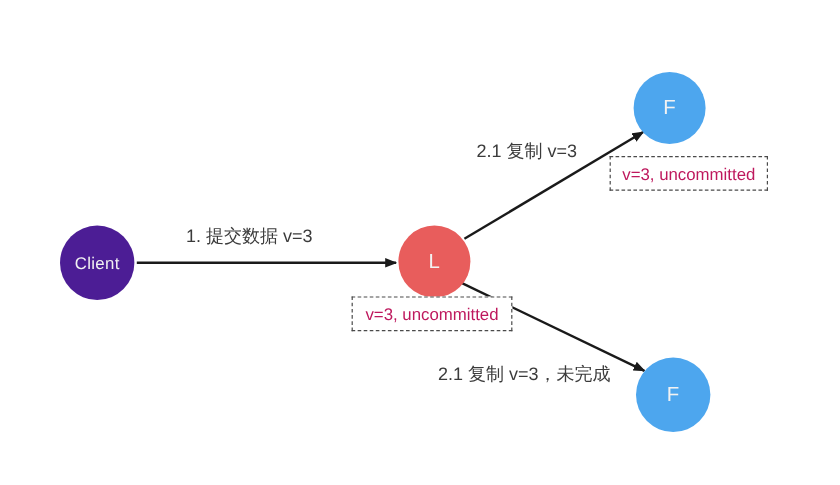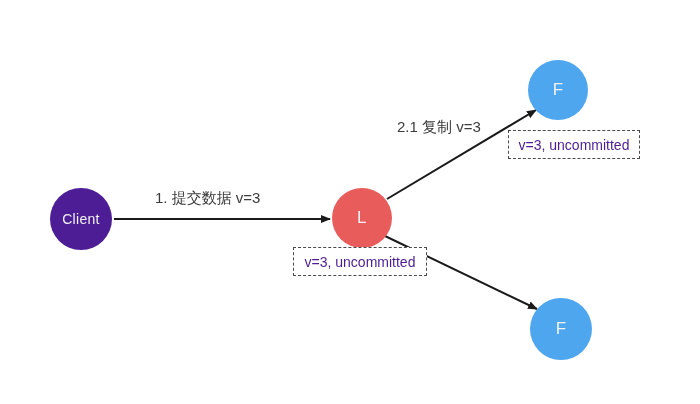--- a/index.html
+++ b/index.html
@@ -73,21 +73,21 @@
     white-space: nowrap;
     line-height: 1.2;
   }
   .label-client-leader { left: 155px; top: 189px; text-align: center; }
   .label-replicate-top { left: 397px; top: 118px; }
   .label-replicate-bottom { left: 365px; top: 304px; }
   .state-box {
     position: absolute;
     border: 1.5px dashed #4a4a4a;
     background: #ffffff;
-    color: #4c1d95;
+    color: #be185d;
     font-size: 14px;
     display: flex;
     align-items: center;
     justify-content: center;
     white-space: nowrap;
     box-sizing: border-box;
   }
   .state-box-leader {
     left: 293px;
     top: 247px;
@@ -130,20 +130,21 @@
   </div>
 
   <div class="node node-follower-bottom">
     <span>F</span>
   </div>
 
   <div class="edge-label label-client-leader">1. 提交数据 v=3</div>
 
   <div class="edge-label label-replicate-top">2.1 复制 v=3</div>
 
+  <div class="edge-label label-replicate-bottom">2.1 复制 v=3，未完成</div>
 
   <div class="state-box state-box-leader">
     <span>v=3, uncommitted</span>
   </div>
 
   <div class="state-box state-box-follower-top">
     <span>v=3, uncommitted</span>
   </div>
 
 </div>

